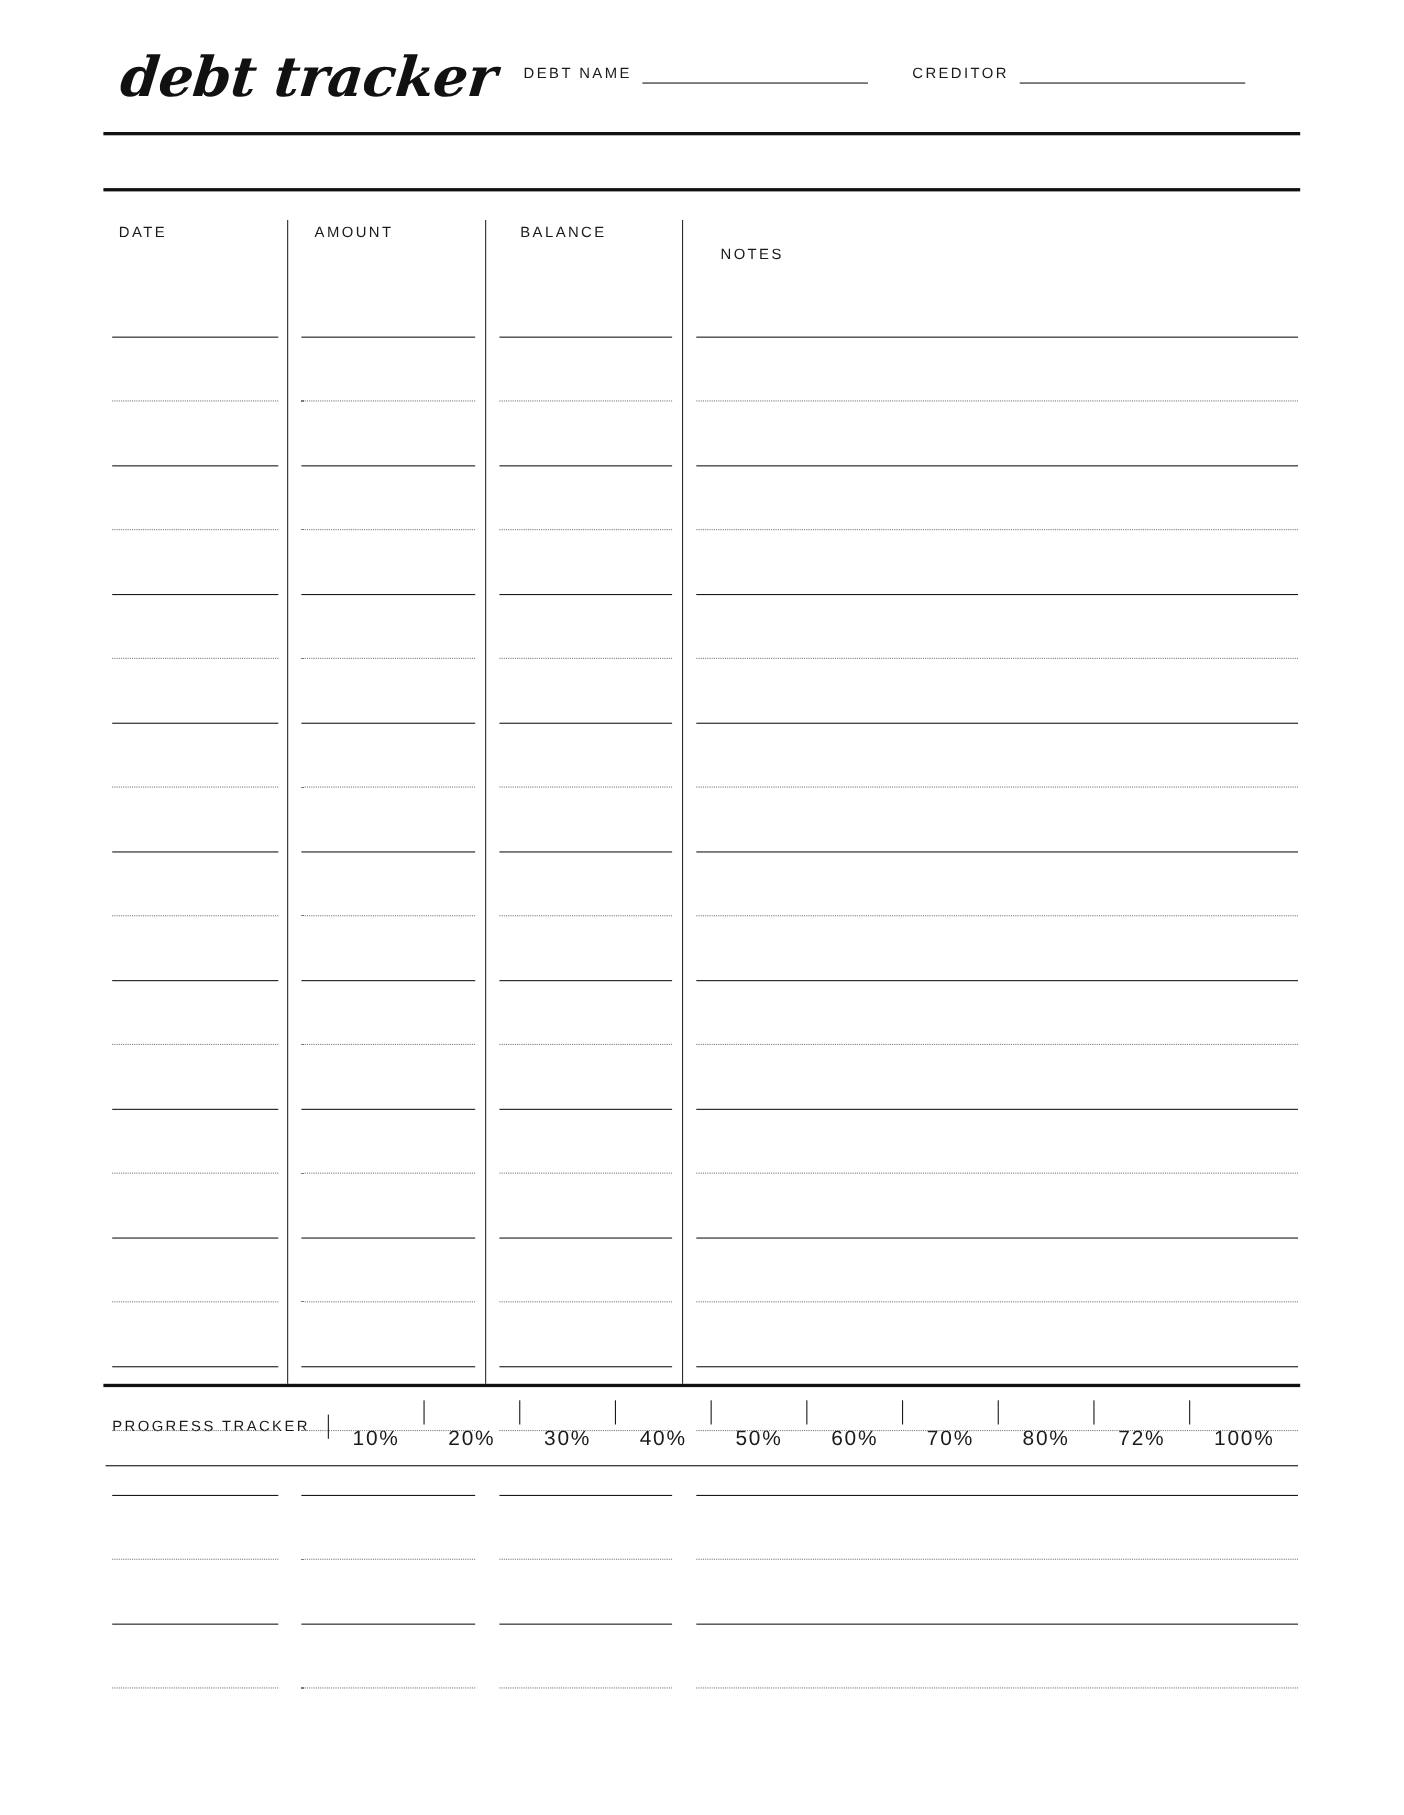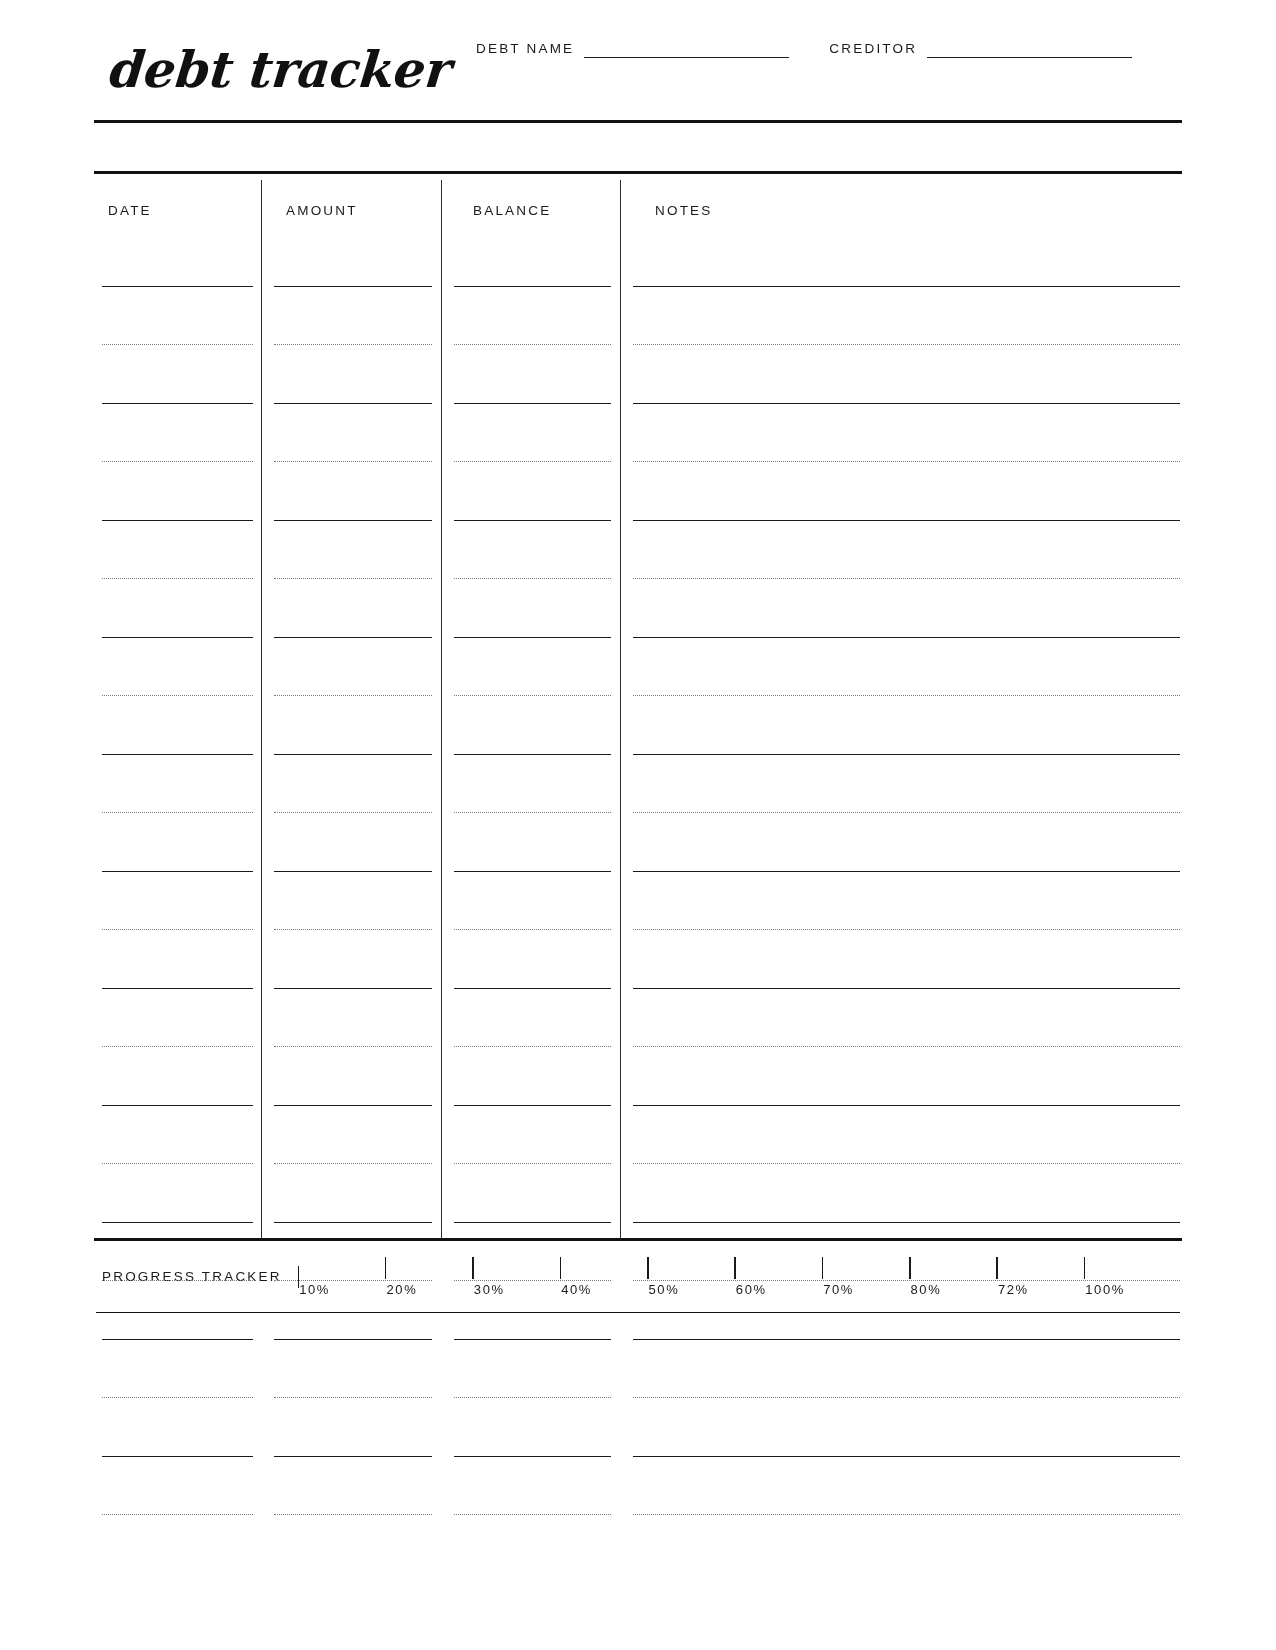--- a/index.html
+++ b/index.html
@@ -39,21 +39,21 @@
     font-style: italic;
     font-weight: bold;
     font-size: 50px;
     letter-spacing: -0.5px;
     color: #111;
     transform: skewX(-6deg);
   }
   .header-fields {
     position: absolute;
     left: 380px;
-    top: 41px;
+    top: 59px;
     right: 0;
     display: flex;
     align-items: flex-end;
   }
   .hf {
     display: flex;
     align-items: flex-end;
   }
   .hf-label {
     font-size: 13.5px;
@@ -119,21 +119,21 @@
   }
   .th {
     font-size: 13.5px;
     letter-spacing: 2.2px;
     box-sizing: border-box;
     padding-left: 12px;
   }
   .col-date   { width: 178px; }
   .col-amount { width: 187px; }
   .col-balance{ width: 182px; }
-  .col-notes  { flex: 1 1 auto; }
+  .col-notes  { flex: 1 1 auto; margin-top: 20px; }
 
   .tbody {
     position: relative;
     height: 1010px;
   }
   .vline {
     position: absolute;
     top: -48px;
     bottom: 0;
     width: 0;
@@ -189,23 +189,23 @@
     white-space: nowrap;
     margin-right: 16px;
   }
   .sep {
     width: 1.4px;
     height: 22px;
     background: #1a1a1a;
     flex: 0 0 auto;
   }
   .pval {
-    font-size: 13px;
+    font-size: 19px;
     letter-spacing: 1.6px;
-    text-align: left;
+    text-align: center;
     flex: 1 1 auto;
     margin-top: 25px;
   }
 </style>
 </head>
 <body>
 
 <div class="page">
 
   <div class="header">

